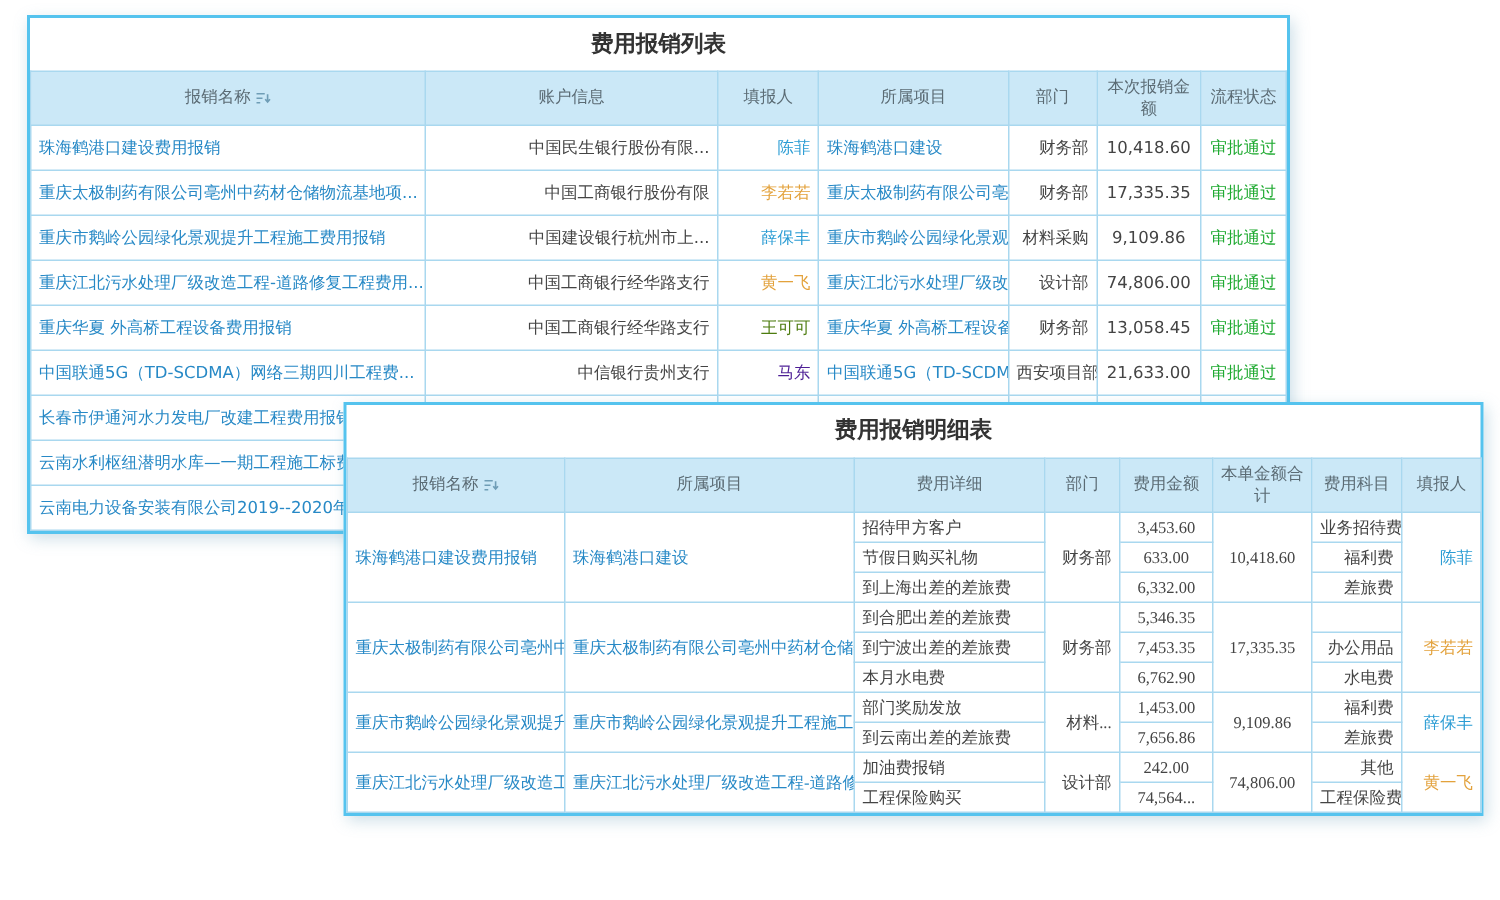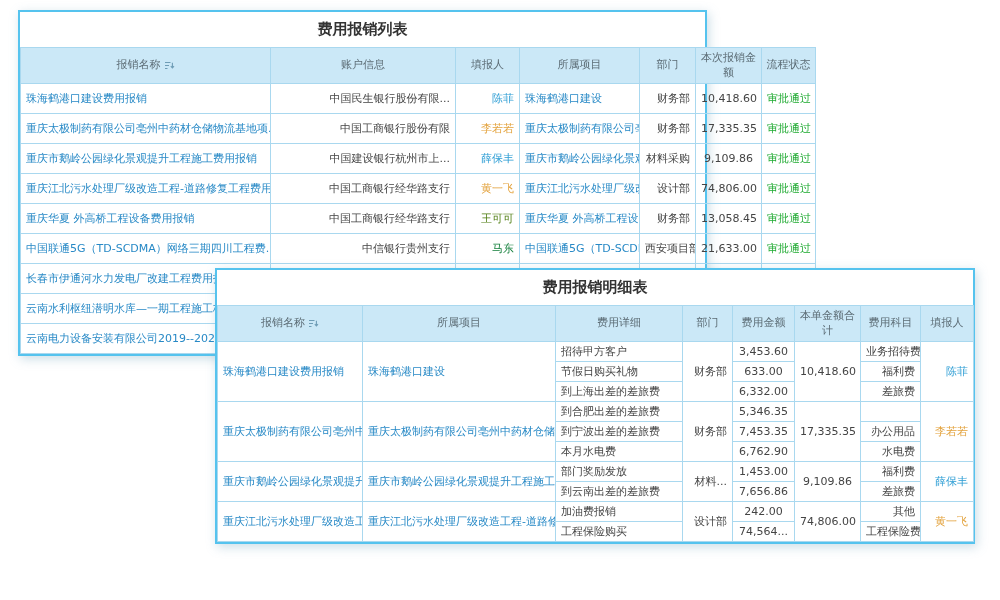--- a/index.html
+++ b/index.html
@@ -9,22 +9,22 @@
     font-family:"DejaVu Sans","Liberation Sans",sans-serif;
   }
   body { position:relative; overflow:hidden; }
 
   .panel {
     position:absolute;
     background:#ffffff;
     border:2px solid var(--panel-border,#55c3ee);
     box-shadow:2px 3px 10px rgba(110,160,185,0.35);
   }
-  .list-panel  { left:18px;  top:10px;  width:689px; z-index:1; }
-  .detail-panel{ left:215px; top:268px; width:760px; z-index:2; }
+  .list-panel  { left:18px;  top:10px;  width:842px; z-index:1; }
+  .detail-panel{ left:229px; top:268px; width:760px; z-index:2;font-family:Liberation Serif, serif; }
 
   .panel-title {
     height:35px; line-height:35px;
     text-align:center;
     font-weight:bold; font-size:15px; color:#333333;
   }
 
   table.grid {
     width:100%;
     border-collapse:collapse;
@@ -130,21 +130,21 @@
           <td class="cell-center">中国工商银行经华路支行</td>
           <td class="cell-center" style="color: #4d7c0f;">王可可</td>
           <td class="cell-left link">重庆华夏 外高桥工程设备</td>
           <td class="cell-center">财务部</td>
           <td class="cell-right">13,058.45</td>
           <td class="status">审批通过</td>
         </tr>
         <tr>
           <td class="cell-left link">中国联通5G（TD-SCDMA）网络三期四川工程费...</td>
           <td class="cell-center">中信银行贵州支行</td>
-          <td class="cell-center" style="color: #15803d;">马东</td>
+          <td class="cell-center" style="color: #4c1d95;">马东</td>
           <td class="cell-left link">中国联通5G（TD-SCDMA）网...</td>
           <td class="cell-center">西安项目部</td>
           <td class="cell-right">21,633.00</td>
           <td class="status">审批通过</td>
         </tr>
         <tr>
           <td class="cell-left link">长春市伊通河水力发电厂改建工程费用报销</td>
           <td class="cell-center"></td>
           <td class="cell-center"></td>
           <td class="cell-left link"></td>

